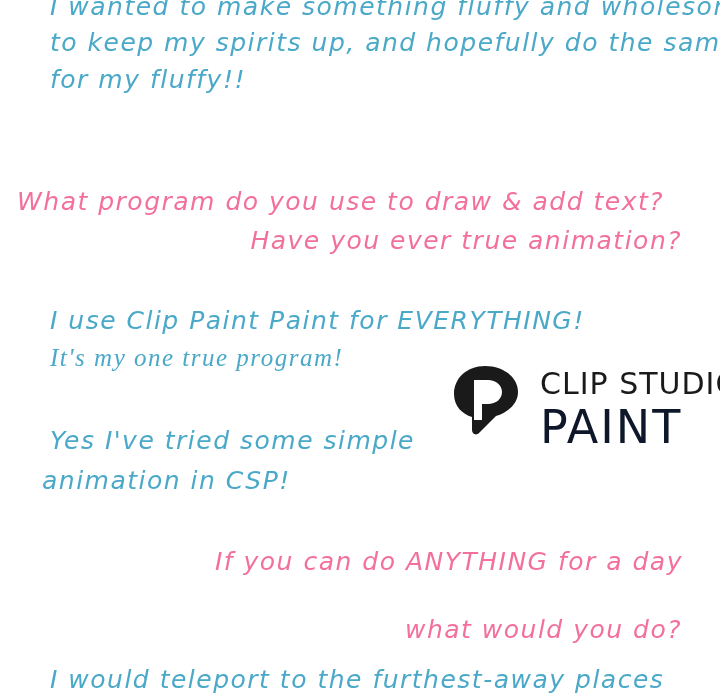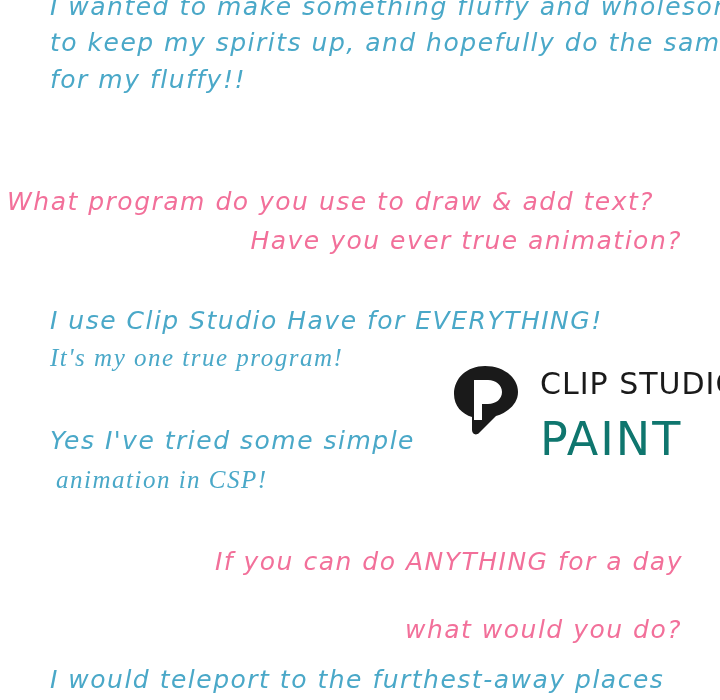--- a/index.html
+++ b/index.html
@@ -55,43 +55,43 @@
     top: 8px;
     font-family: "DejaVu Sans", sans-serif;
     font-size: 30px;
     letter-spacing: 1px;
     color: #1a1a1a;
     white-space: nowrap;
   }
   .csp-paint {
     position: absolute;
     left: 88px;
-    top: 54px;
+    top: 42px;
     font-family: "DejaVu Sans", sans-serif;
     font-size: 46px;
     letter-spacing: 2px;
-    color: #0f766e;
+    color: #0f172a;
     white-space: nowrap;
   }
 </style>
 </head>
 <body>
 
 <div class="page">
 
   <div id="lines-container">
       <div class="line answer" style="top: -8px; left: 50px;">I wanted to make something fluffy and wholesome</div>
       <div class="line answer" style="top: 28px; left: 50px;">to keep my spirits up, and hopefully do the same</div>
       <div class="line answer" style="top: 65px; left: 50px;">for my fluffy!!</div>
-      <div class="line question" style="top: 187px; left: auto; right: 66px;">What program do you use to draw &amp; add text?</div>
+      <div class="line question" style="top: 187px; left: auto; right: 56px;">What program do you use to draw &amp; add text?</div>
       <div class="line question" style="top: 226px; left: auto; right: 38px;">Have you ever true animation?</div>
-      <div class="line answer" style="top: 306px; left: 50px;">I use Clip Studio Have for EVERYTHING!</div>
+      <div class="line answer" style="top: 306px; left: 50px;">I use Clip Paint Paint for EVERYTHING!</div>
       <div class="line answer" style="top: 344px; left: 50px; font-family: Liberation Serif, serif;">It's my one true program!</div>
       <div class="line answer" style="top: 426px; left: 50px;">Yes I've tried some simple</div>
-      <div class="line answer" style="top: 466px; left: 56px; font-family: Liberation Serif, serif;">animation in CSP!</div>
+      <div class="line answer" style="top: 466px; left: 42px;">animation in CSP!</div>
       <div class="line question" style="top: 547px; left: auto; right: 37px;">If you can do ANYTHING for a day</div>
       <div class="line question" style="top: 615px; left: auto; right: 38px;">what would you do?</div>
       <div class="line answer" style="top: 665px; left: 50px;">I would teleport to the furthest-away places</div>
     </div>
 
   <div class="clip-logo">
     <svg class="csp-mark" viewBox="0 0 68 72">
       <path d="M33 2 C15 2 2 14 2 30 C2 42 10 50 20 53 L20 66 C20 70 24 72 27 69 L44 52 C56 48 66 40 66 28 C66 13 51 2 33 2 Z
                M36 16 C44 16 50 21 50 28 C50 35 44 40 36 40 L30 40 L30 56 L22 56 L22 16 Z" fill="#1a1a1a"></path>
       <path d="M30 23 L36 23 C40 23 42 25 42 28 C42 31 40 33 36 33 L30 33 Z" fill="#ffffff"></path>

